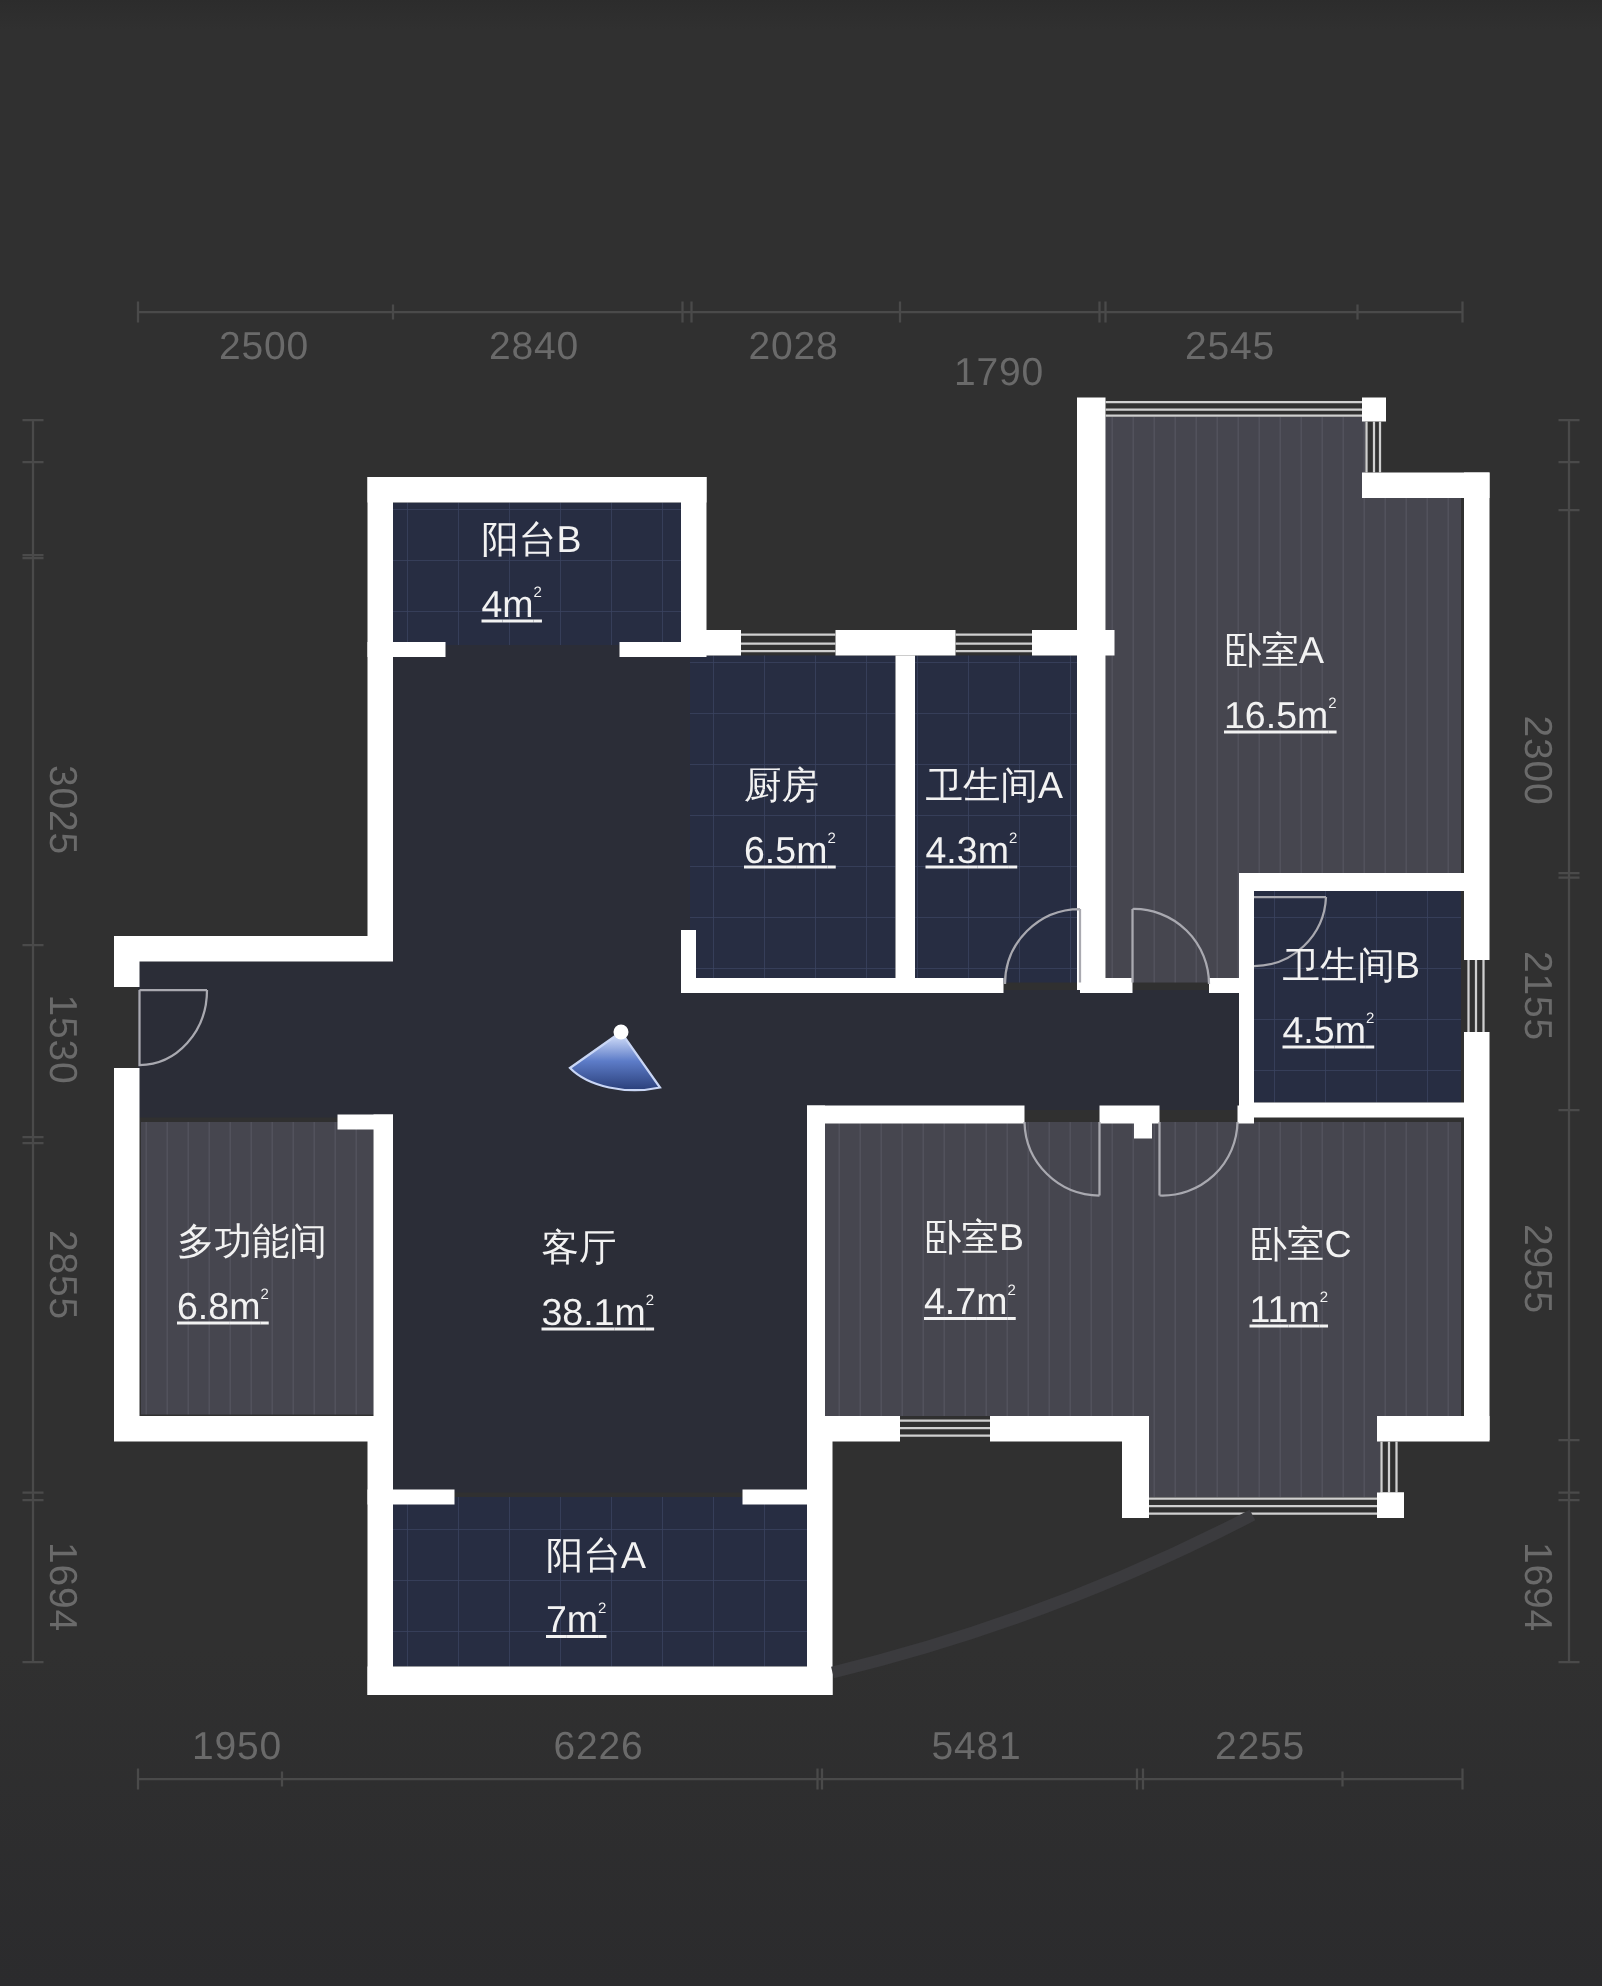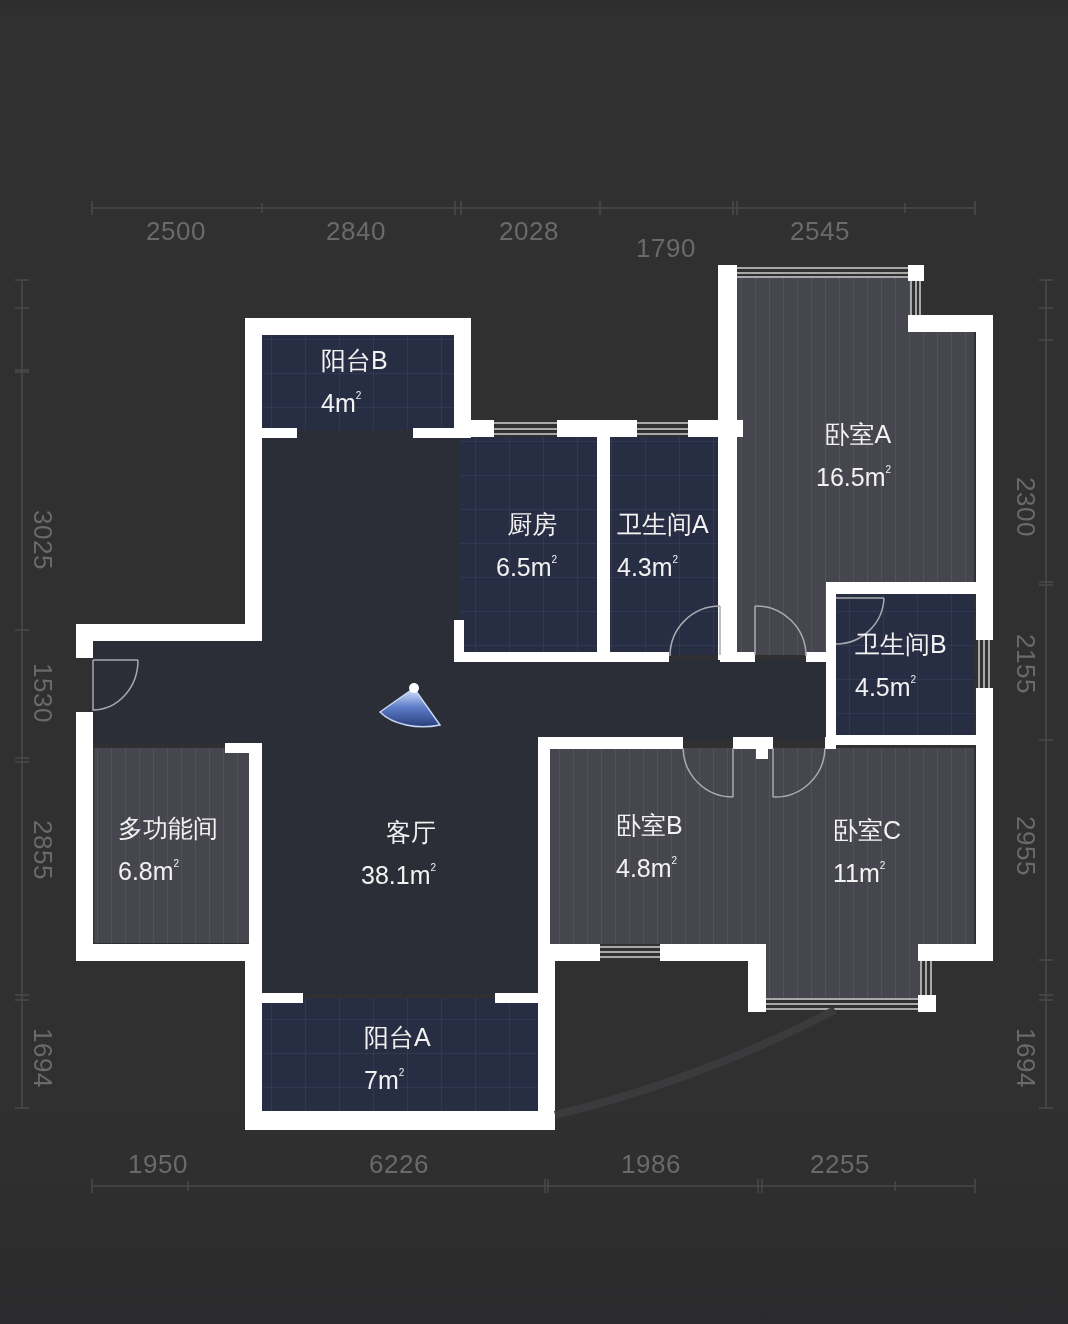--- a/index.html
+++ b/index.html
@@ -13,22 +13,22 @@
   .dim {
     position:absolute; color:#6a6a6a; font-size:26px; letter-spacing:0.5px;
     white-space:nowrap; transform:translate(-50%,-50%);
   }
   .dim.vl { transform:translate(-50%,-50%) rotate(90deg); }
   .dim.vr { transform:translate(-50%,-50%) rotate(90deg); }
   .room {
     position:absolute; color:#f2f2f2; font-size:25px; line-height:40px;
     white-space:nowrap;
   }
-  .room .name { display:block;text-align:right; }
-  .room .area { display:block; }
+  .room .name { display:block; }
+  .room .area { display:block;text-decoration:underline; }
   .room .area sup { font-size:10px; position:relative; top:-4px; }
 </style>
 </head>
 <body>
 
 <svg id="plan" width="1068" height="1324" viewBox="0 0 1068 1324">
   <defs>
     <pattern id="tile" width="34" height="34" patternUnits="userSpaceOnUse">
       <rect width="34" height="34" fill="#272d42"></rect>
       <path d="M34 0 V34 M0 34 H34" stroke="#3a4360" stroke-width="1"></path>
@@ -163,21 +163,21 @@
 <div>
   <div class="dim" style="left:176px;top:231px">2500</div>
   <div class="dim" style="left:356px;top:231px">2840</div>
   <div class="dim" style="left:529px;top:231px">2028</div>
   <div class="dim" style="left:666px;top:248px">1790</div>
   <div class="dim" style="left:820px;top:231px">2545</div>
 </div>
 <div>
   <div class="dim" style="left:158px;top:1164px">1950</div>
   <div class="dim" style="left:399px;top:1164px">6226</div>
-  <div class="dim" style="left:651px;top:1164px">1986</div>
+  <div class="dim" style="left:651px;top:1164px">5481</div>
   <div class="dim" style="left:840px;top:1164px">2255</div>
 </div>
 <div>
   <div class="dim vl" style="left:42px;top:540px">3025</div>
   <div class="dim vl" style="left:42px;top:693px">1530</div>
   <div class="dim vl" style="left:42px;top:850px">2855</div>
   <div class="dim vl" style="left:42px;top:1058px">1694</div>
 </div>
 <div>
   <div class="dim vr" style="left:1025px;top:507px">2300</div>
@@ -209,21 +209,21 @@
 <div class="room" style="left:361px;top:812px">
   <span class="name">客厅</span>
   <span class="area"><span>38.1</span><span>m</span><sup>2</sup></span>
 </div>
 <div class="room" style="left:118px;top:808px">
   <span class="name">多功能间</span>
   <span class="area"><span>6.8</span><span>m</span><sup>2</sup></span>
 </div>
 <div class="room" style="left:616px;top:805px">
   <span class="name">卧室B</span>
-  <span class="area"><span>4.8</span><span>m</span><sup>2</sup></span>
+  <span class="area"><span>4.7</span><span>m</span><sup>2</sup></span>
 </div>
 <div class="room" style="left:833px;top:810px">
   <span class="name">卧室C</span>
   <span class="area"><span>11</span><span>m</span><sup>2</sup></span>
 </div>
 <div class="room" style="left:364px;top:1017px">
   <span class="name">阳台A</span>
   <span class="area"><span>7</span><span>m</span><sup>2</sup></span>
 </div>
 

